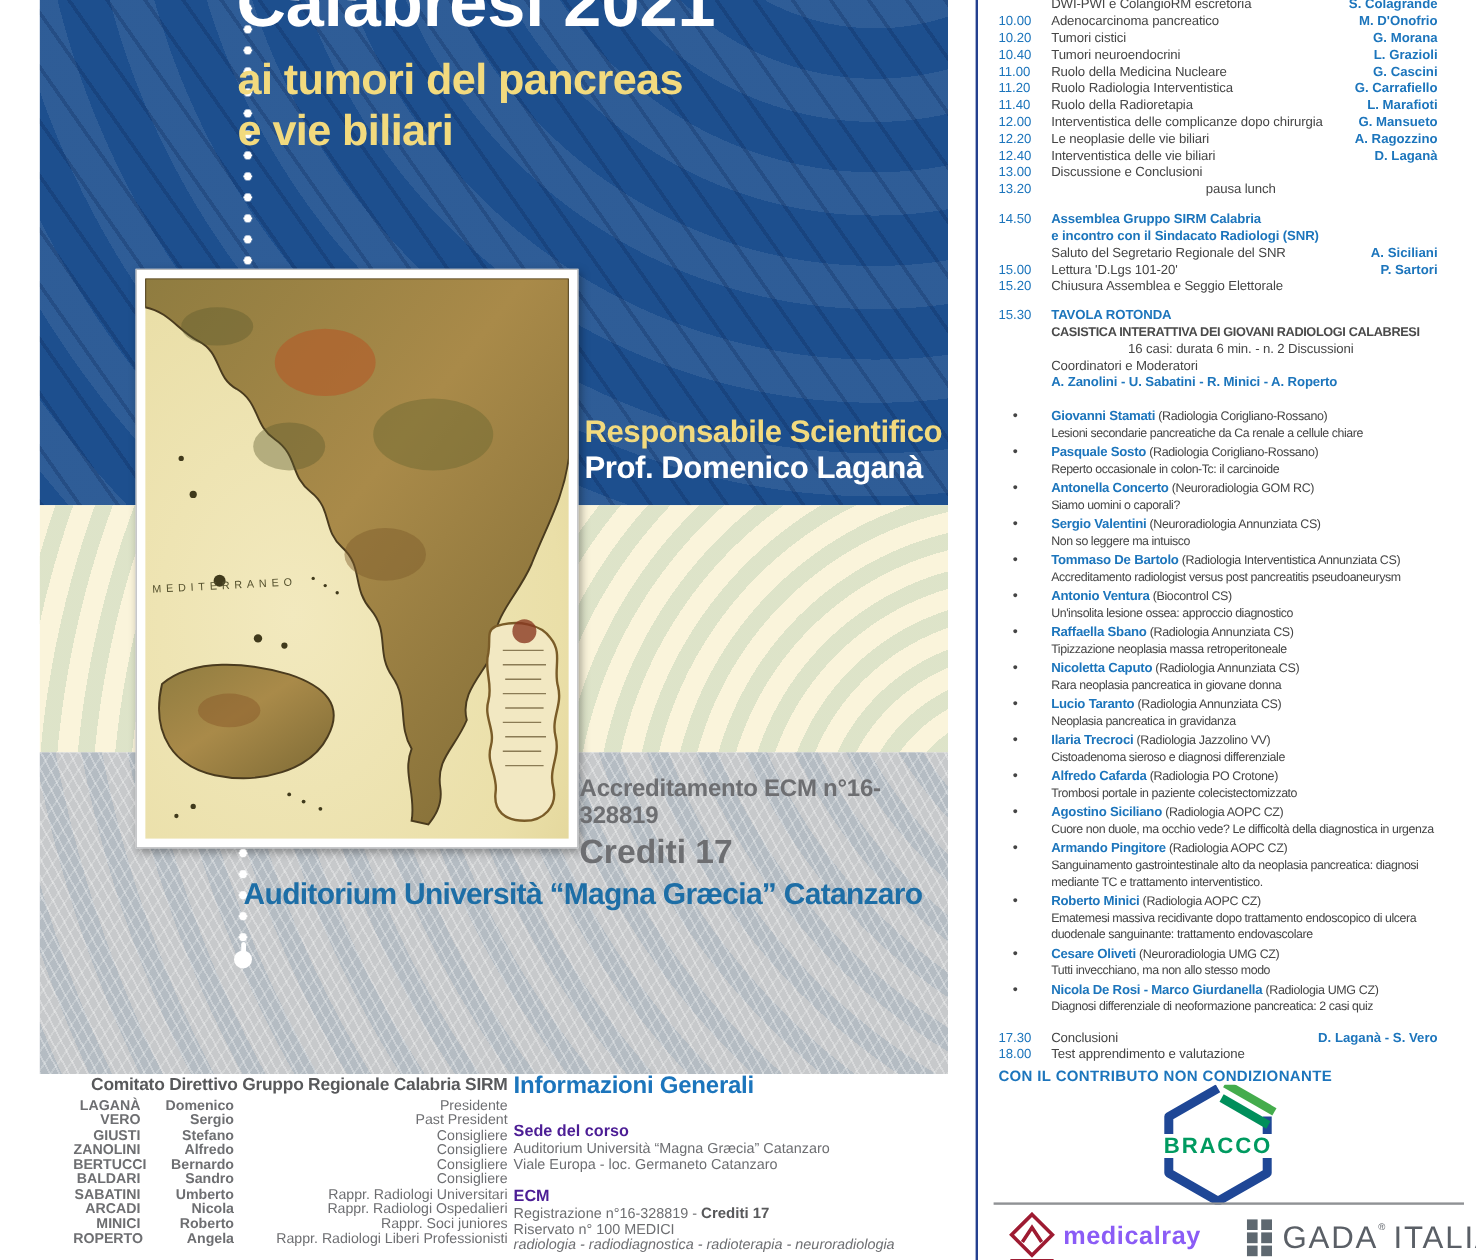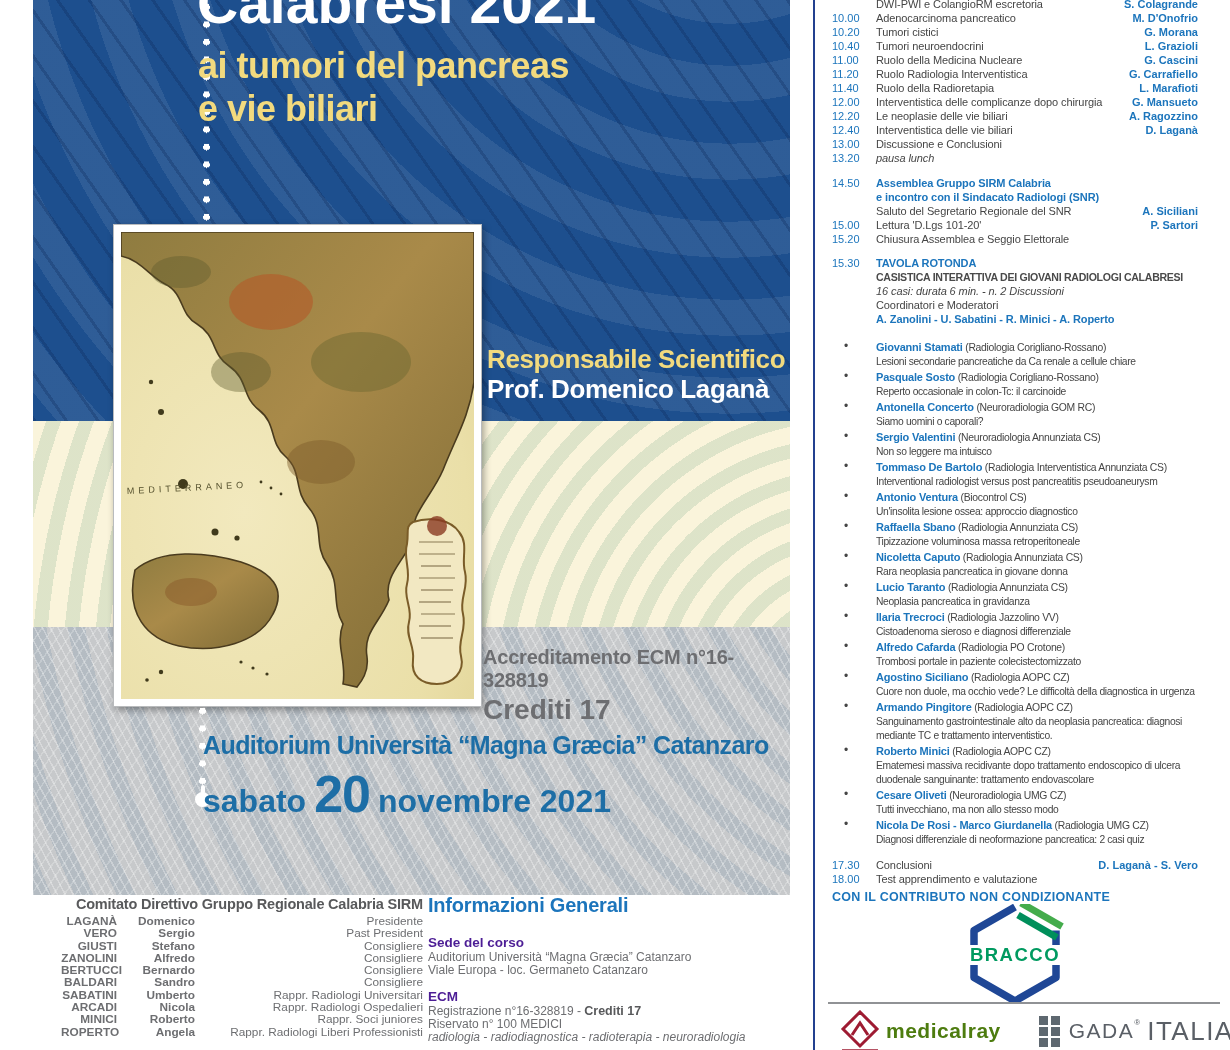--- a/index.html
+++ b/index.html
@@ -65,44 +65,44 @@
 
   
   .vline{position:absolute;left:813px;top:0;width:2px;height:1050px;background:#23408f;}
 
   
   .program{position:absolute;left:832px;top:0;width:366px;height:888px;overflow:hidden;color:#454545;}
   .prow{display:flex;line-height:14px;font-size:11px;}
   .ptime{flex:0 0 44px;color:#1C75BC;}
   .ptxt{flex:1 1 auto;letter-spacing:-0.1px;}
   .pspk{margin-left:6px;white-space:nowrap;font-weight:bold;color:#1C75BC;text-align:right;}
-  .prow.it .ptxt{font-style:italic;}
+  .prow.it .ptxt{text-align:center;}
   .prow.bb .ptxt{color:#1C75BC;font-weight:bold;}
   .prow.bd .ptxt{font-weight:bold;color:#4a4a4a;letter-spacing:-0.3px;font-size:10.6px;}
   .pb1{margin-top:-3px;}
   .pb2{margin-top:11px;}
   .pb3{margin-top:10px;}
   .pcases{margin-top:13px;}
   .pb4{margin-top:11px;}
 
   .case{position:relative;padding-left:44px;line-height:14px;}
   .case::before{content:"\2022";position:absolute;left:12px;top:0;color:#454545;font-size:12px;}
   .cname{font-weight:bold;color:#1C75BC;font-size:11px;letter-spacing:-0.2px;text-align:center;}
   .caffil{color:#454545;font-size:10.4px;letter-spacing:-0.3px;}
   .cdesc{color:#454545;font-size:10.3px;letter-spacing:-0.35px;}
 
   
   .sponsors-heading{position:absolute;left:832px;top:890px;width:366px;text-align:left;font-size:12.5px;font-weight:bold;color:#1C75BC;letter-spacing:0.3px;}
   .bracco{position:absolute;left:963px;top:904px;width:104px;height:96px;}
   .hr2{position:absolute;left:828px;top:1002px;width:392px;height:2px;background:#909295;}
   .logo-row{position:absolute;left:840px;top:1010px;width:380px;display:flex;align-items:center;}
   .medicalray{display:flex;align-items:center;}
-  .medicalray .mr-text{font-size:21px;font-weight:bold;color:#4d7c0f;letter-spacing:0.5px;margin-left:6px;}
+  .medicalray .mr-text{font-size:21px;font-weight:bold;color:#8b5cf6;letter-spacing:0.5px;margin-left:6px;}
   .gada{display:flex;align-items:center;margin-left:38px;}
-  .gada .g-text{font-size:21px;color:#5A5F66;letter-spacing:1.5px;margin-left:7px;font-weight:400;}
+  .gada .g-text{font-size:26px;color:#5A5F66;letter-spacing:1.5px;margin-left:7px;font-weight:400;}
   .gada .g-reg{font-size:8px;color:#5A5F66;vertical-align:top;position:relative;top:-9px;}
   .gada .g-text2{font-size:26px;color:#5A5F66;letter-spacing:1.5px;margin-left:7px;font-weight:400;}
 </style>
 </head>
 <body>
 
 <div class="page">
 
   <div class="poster">
     <div class="band band-blue"></div>
@@ -188,25 +188,20 @@
     <div class="accred">
       <span class="l1">Accreditamento ECM n°16-328819</span>
       <span class="l2">Crediti 17</span>
     </div>
 
     <div class="vdots vdots-bottom"></div>
     <div class="teardrop"></div>
 
     <div class="venue">
       <span class="l1">Auditorium Università “Magna Græcia” Catanzaro</span>
-      <span class="l2">
-        <span class="d1">sabato</span>
-        <span class="d2">20</span>
-        <span class="d3">novembre 2021</span>
-      </span>
     </div>
   </div>
 
   <div class="committee">
     <h3>Comitato Direttivo Gruppo Regionale Calabria SIRM</h3>
     <div>
 
         <div class="crow">
           <span class="b">LAGANÀ</span>
           <span class="b">Domenico</span>
@@ -446,31 +441,31 @@
           <div class="cdesc">Siamo uomini o caporali?</div>
         </div>
 
         <div class="case">
           <div><span class="cname">Sergio Valentini</span><span class="caffil"> (Neuroradiologia Annunziata CS)</span></div>
           <div class="cdesc">Non so leggere ma intuisco</div>
         </div>
 
         <div class="case">
           <div><span class="cname">Tommaso De Bartolo</span><span class="caffil"> (Radiologia Interventistica Annunziata CS)</span></div>
-          <div class="cdesc">Interventional radiologist versus post pancreatitis pseudoaneurysm</div>
+          <div class="cdesc">Accreditamento radiologist versus post pancreatitis pseudoaneurysm</div>
         </div>
 
         <div class="case">
           <div><span class="cname">Antonio Ventura</span><span class="caffil"> (Biocontrol CS)</span></div>
           <div class="cdesc">Un'insolita lesione ossea: approccio diagnostico</div>
         </div>
 
         <div class="case">
           <div><span class="cname">Raffaella Sbano</span><span class="caffil"> (Radiologia Annunziata CS)</span></div>
-          <div class="cdesc">Tipizzazione voluminosa massa retroperitoneale</div>
+          <div class="cdesc">Tipizzazione neoplasia massa retroperitoneale</div>
         </div>
 
         <div class="case">
           <div><span class="cname">Nicoletta Caputo</span><span class="caffil"> (Radiologia Annunziata CS)</span></div>
           <div class="cdesc">Rara neoplasia pancreatica in giovane donna</div>
         </div>
 
         <div class="case">
           <div><span class="cname">Lucio Taranto</span><span class="caffil"> (Radiologia Annunziata CS)</span></div>
           <div class="cdesc">Neoplasia pancreatica in gravidanza</div>

